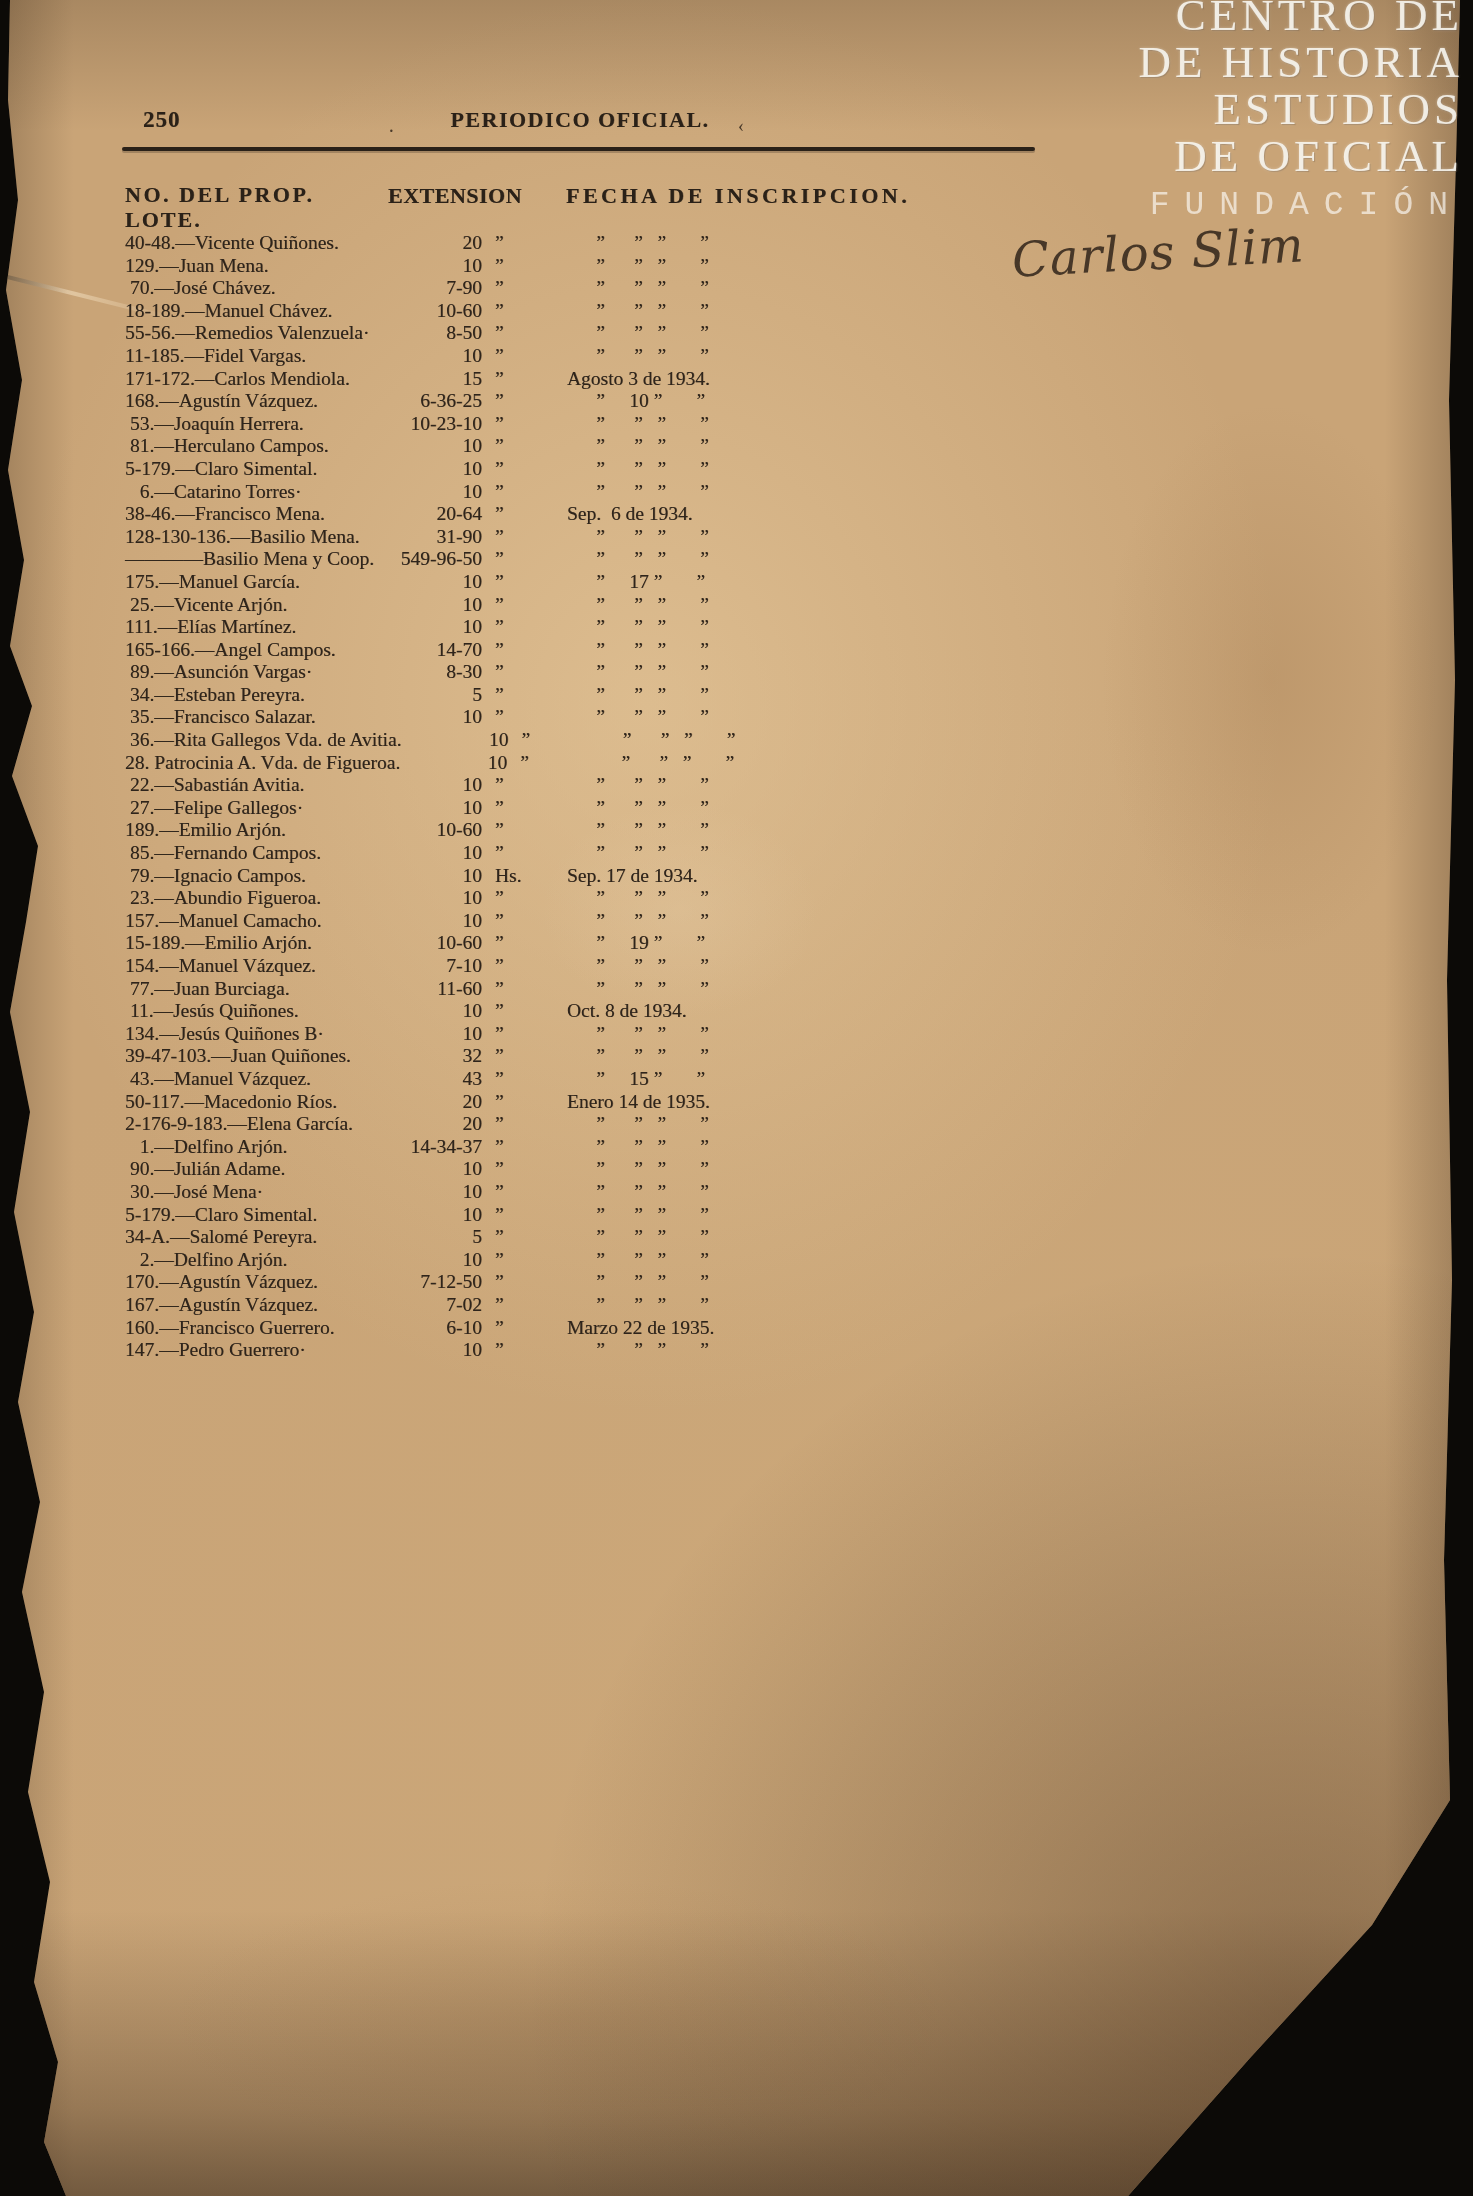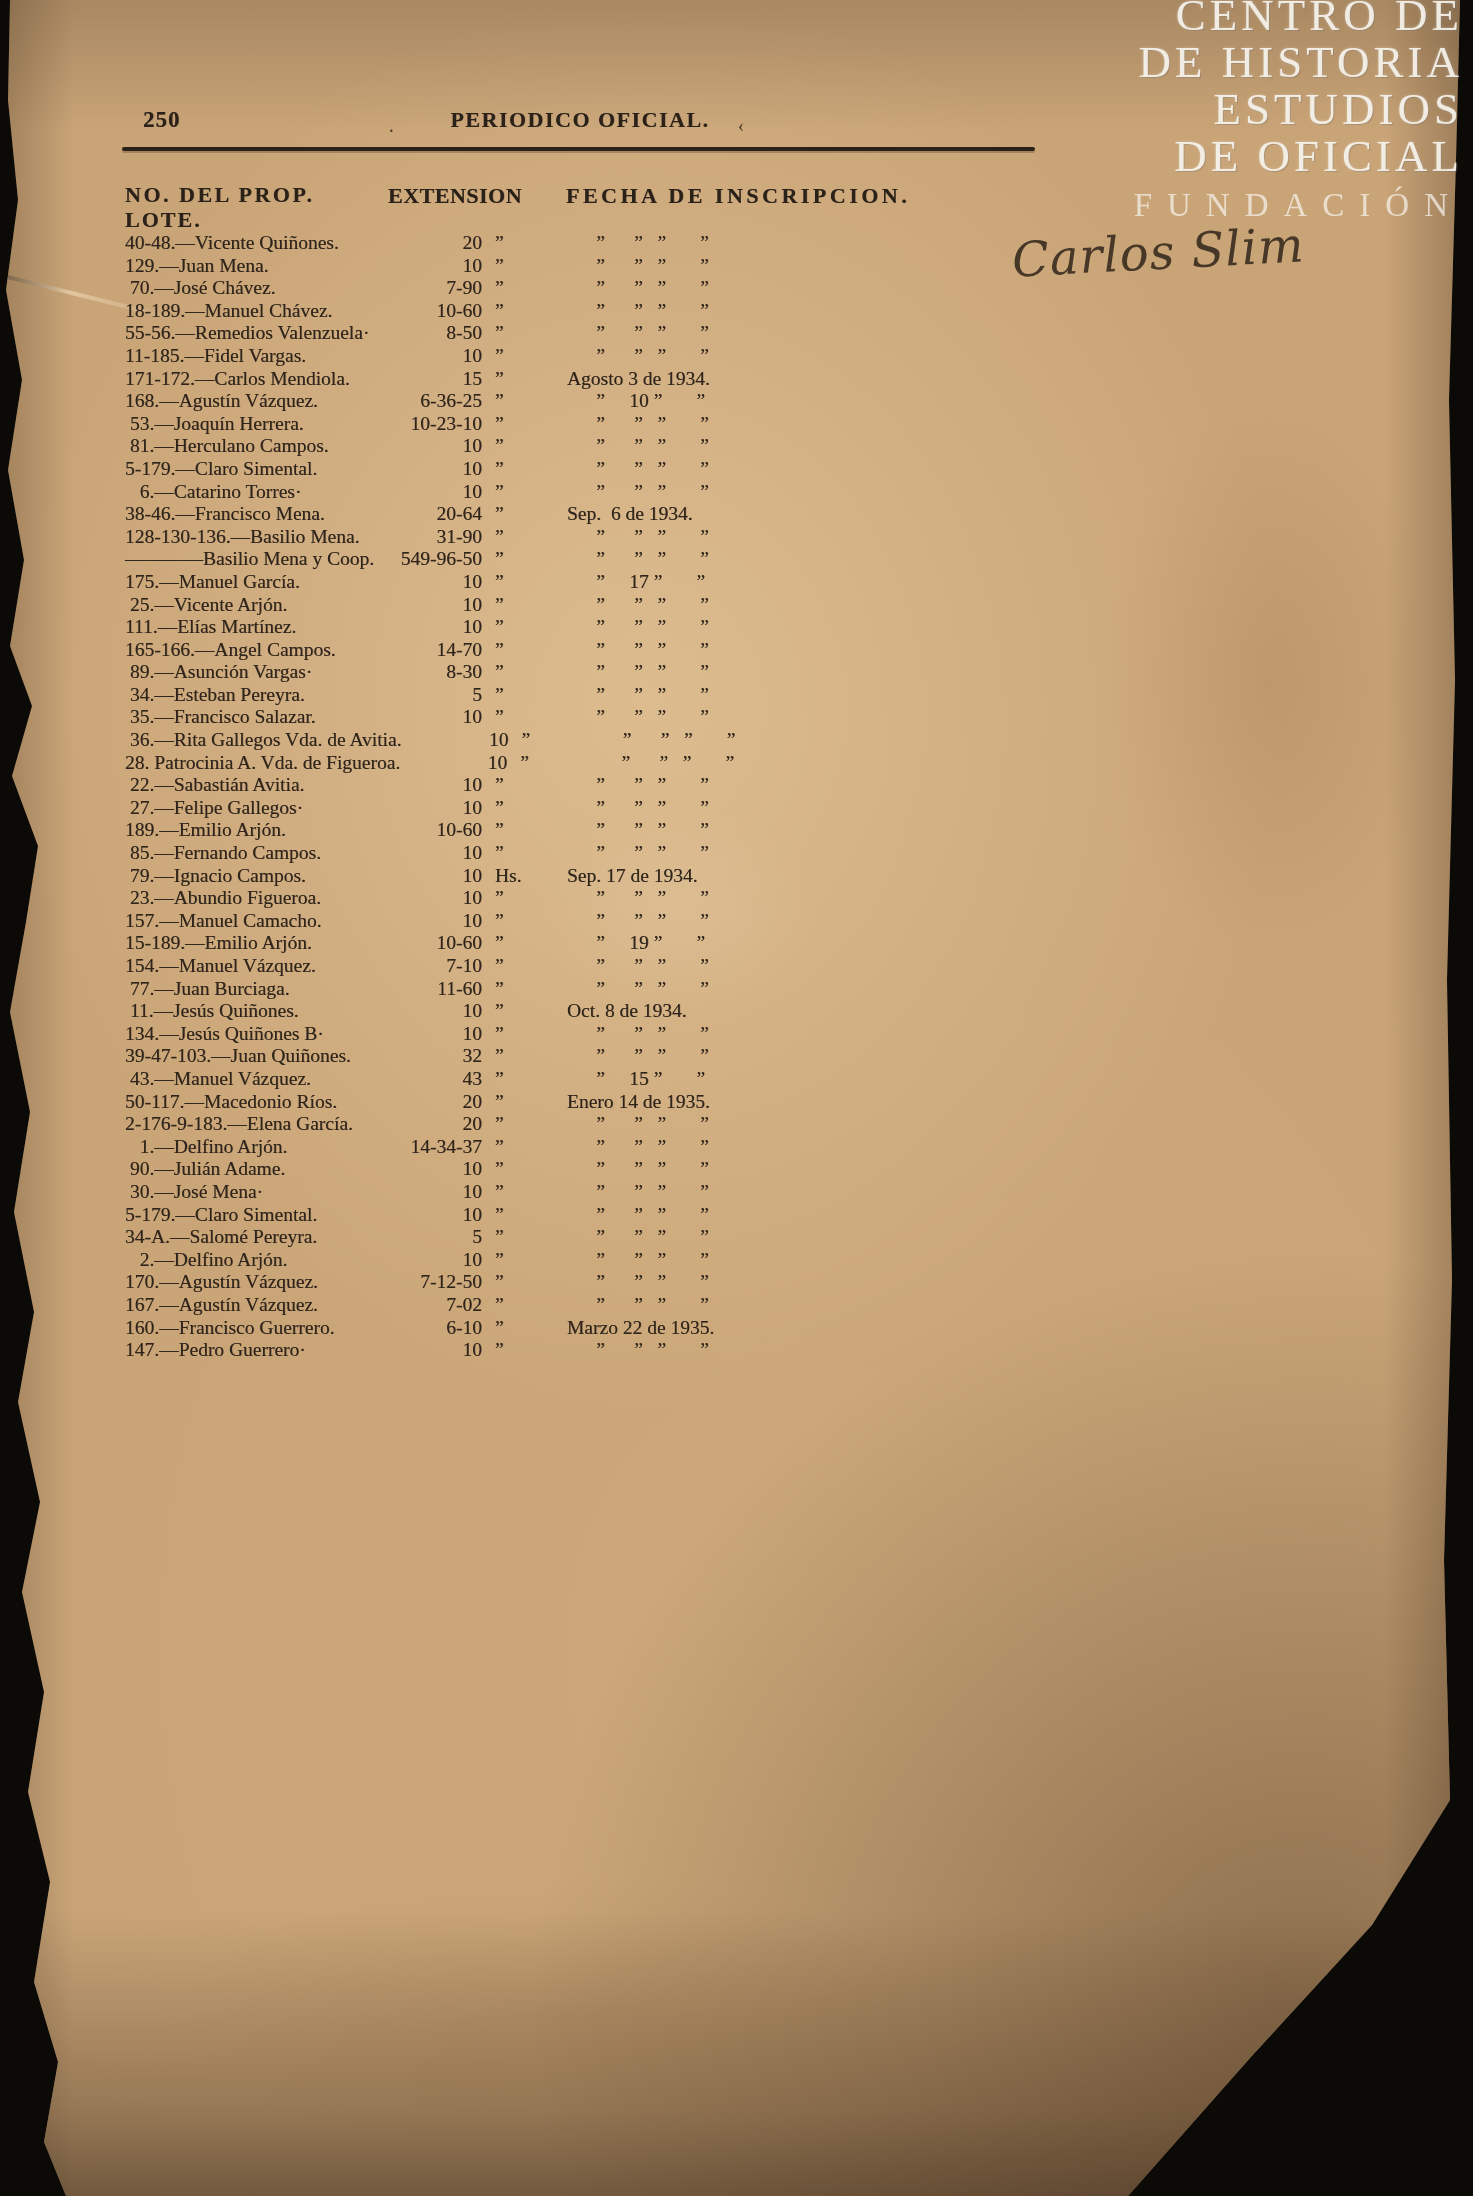--- a/index.html
+++ b/index.html
@@ -79,21 +79,21 @@
   .watermark{
     position:absolute;top:-8px;right:10px;text-align:right;z-index:20;
     font-family:"Liberation Serif",serif;color:rgba(252,250,245,0.85);
     pointer-events:none;
   }
   .wm-line{
     font-size:45px;line-height:47px;letter-spacing:4px;
     text-shadow:0 0 3px rgba(255,255,255,0.35), 1px 1px 1px rgba(90,70,50,0.35);
   }
   .wm-foundation{
-    margin-top:7px;font-family:Liberation Serif, serif;
+    margin-top:7px;font-family:Liberation Mono, monospace;
     font-size:33px;letter-spacing:15px;color:rgba(250,248,243,0.68);
   }
   .signature{
     position:absolute;top:224px;right:168px;z-index:21;
     font-size:48px;font-style:italic;letter-spacing:1px;
     font-family:"DejaVu Serif",serif;color:rgba(52,40,28,0.88);
     transform:rotate(-3deg);pointer-events:none;
   }
 </style>
 </head>

